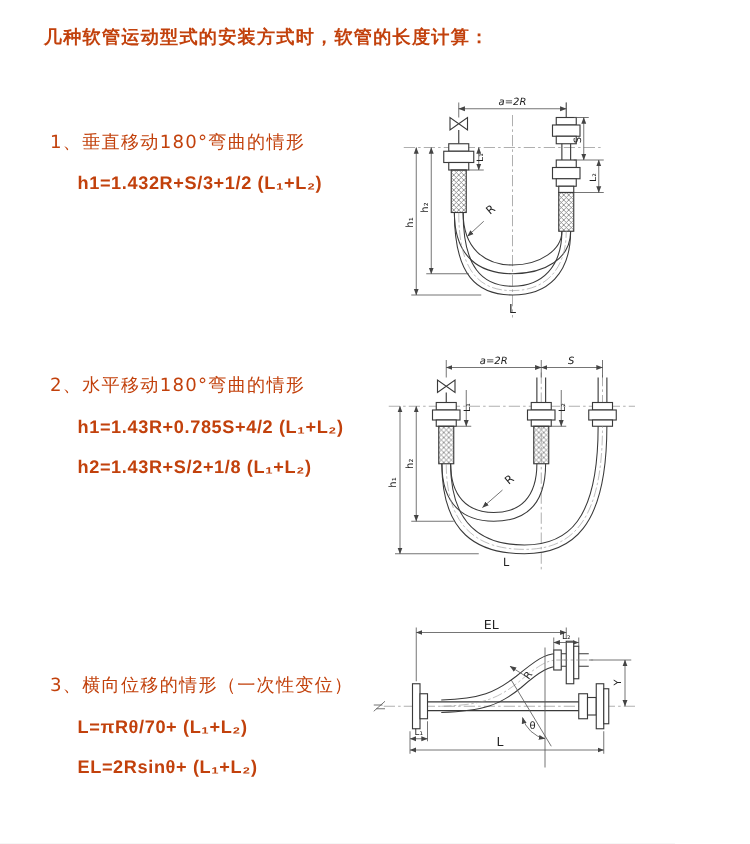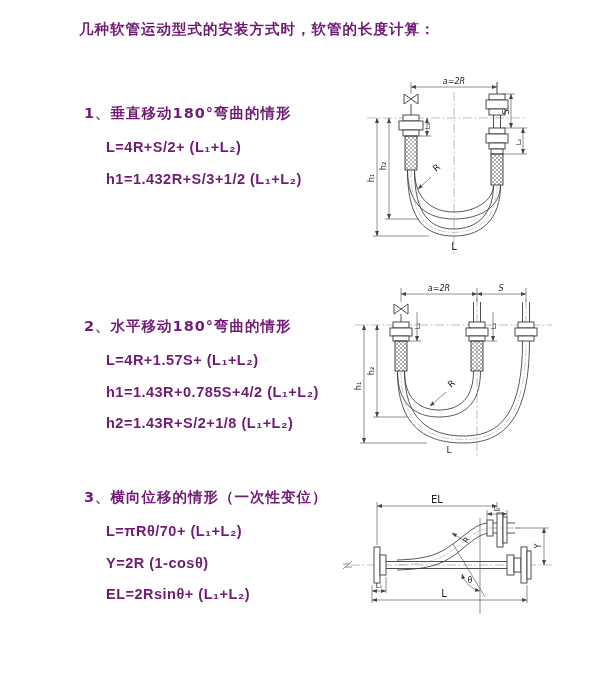--- a/index.html
+++ b/index.html
@@ -1,21 +1,21 @@
 <!DOCTYPE html>
 <html><head>
 <meta charset="utf-8">
 <style>
   html,body{margin:0;padding:0;background:#fff;}
   .page{position:relative;width:540px;height:675px;background:#ffffff;overflow:hidden;
-        font-family:"DejaVu Sans","Liberation Sans",sans-serif;color:#701a75;
-        border-bottom:1px solid #d9d9d9;margin-left:44px;}
+        font-family:"DejaVu Sans","Liberation Sans",sans-serif;color:#c2410c;
+        border-bottom:1px solid #d9d9d9;}
   .title{position:absolute;left:35px;top:20px;font-size:14.5px;font-weight:bold;letter-spacing:1px;}
   .section{position:absolute;left:40px;}
-  .sec-heading{font-size:14.5px;font-weight:bold;letter-spacing:1px;margin:0 0 9px 0;}
+  .sec-heading{font-size:14.5px;font-weight:normal;letter-spacing:1px;margin:0 0 9px 0;}
   .formula{font-size:14.5px;font-weight:600;margin:0 0 0 22px;line-height:31.5px;letter-spacing:0.5px;
            font-family:"Liberation Sans","DejaVu Sans",sans-serif;}
   .fig{position:absolute;}
   svg text{font-family:"DejaVu Sans","Liberation Sans",sans-serif;fill:#222;}
   .pipe{fill:none;stroke:#3a3a3a;stroke-width:0.9;}
   .fit{fill:#ffffff;stroke:#3a3a3a;stroke-width:0.9;}
   .braidfill{fill:url(#braid);stroke:#3a3a3a;stroke-width:0.9;}
   .hose{fill:none;stroke:#3a3a3a;stroke-width:0.85;}
   .hosecl{fill:none;stroke:#999;stroke-width:0.5;stroke-dasharray:8 2 2 2;}
   .dim{fill:none;stroke:#555;stroke-width:0.65;}
@@ -34,35 +34,32 @@
       <marker id="arr" viewBox="0 0 10 10" refX="9.5" refY="5" markerWidth="8" markerHeight="8" orient="auto-start-reverse">
         <path d="M0,1.2 L10,5 L0,8.8 z" fill="#444"></path>
       </marker>
     </defs>
   </svg>
 
   <div class="title">几种软管运动型式的安装方式时，软管的长度计算：</div>
 
   <div class="section" style="top:104px;">
     <div class="sec-heading">1、垂直移动180°弯曲的情形</div>
-    <div class="formula">L=4R+S/2+ (L₁+L₂)</div>
     <div class="formula">h1=1.432R+S/3+1/2 (L₁+L₂)</div>
   </div>
 
-  <div class="section" style="top:317px;">
+  <div class="section" style="top:299px;">
     <div class="sec-heading">2、水平移动180°弯曲的情形</div>
-    <div class="formula">L=4R+1.57S+ (L₁+L₂)</div>
     <div class="formula">h1=1.43R+0.785S+4/2 (L₁+L₂)</div>
     <div class="formula">h2=1.43R+S/2+1/8 (L₁+L₂)</div>
   </div>
 
-  <div class="section" style="top:488px;">
+  <div class="section" style="top:539px;">
     <div class="sec-heading">3、横向位移的情形（一次性变位）</div>
     <div class="formula">L=πRθ/70+ (L₁+L₂)</div>
-    <div class="formula">Y=2R (1-cosθ)</div>
     <div class="formula">EL=2Rsinθ+ (L₁+L₂)</div>
   </div>
 
   <div class="fig" style="left:315px;top:68px;">
     <svg width="270" height="190" viewBox="0 0 270 190">
       <g>
         <path class="cl" d="M95,24 V186"></path>
         <path class="cl" d="M8,50 H168"></path>
       </g>
 

